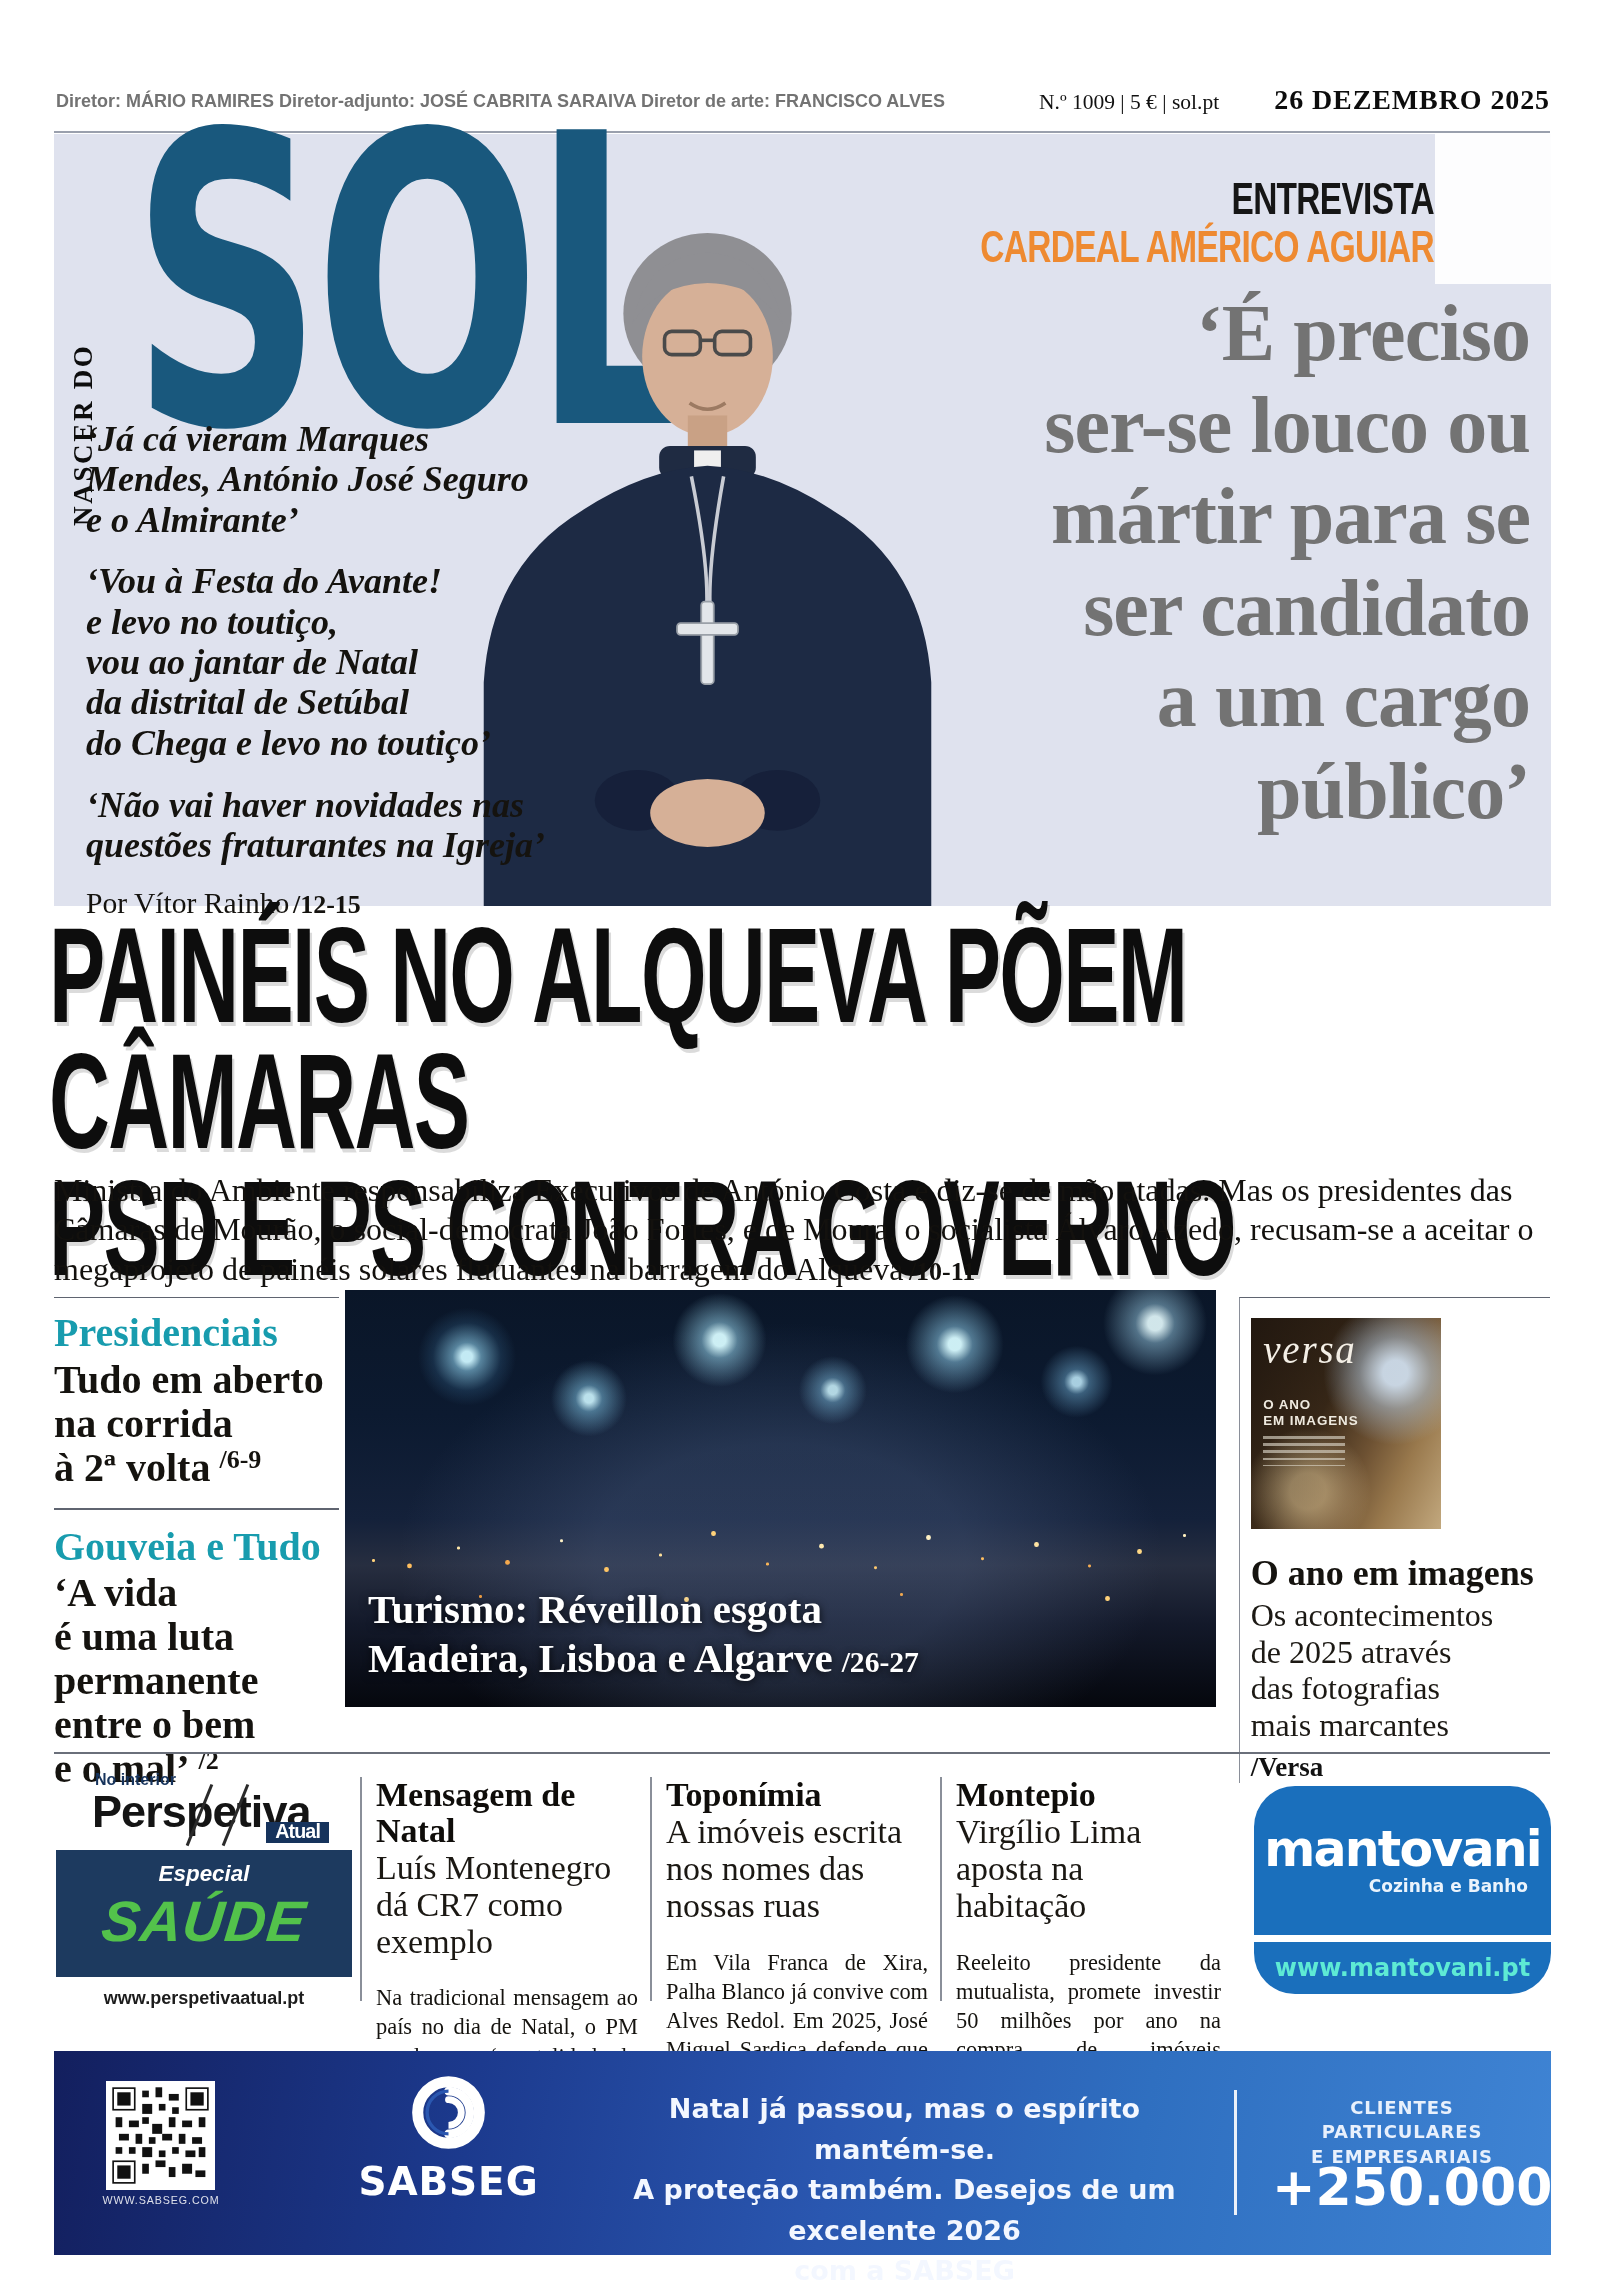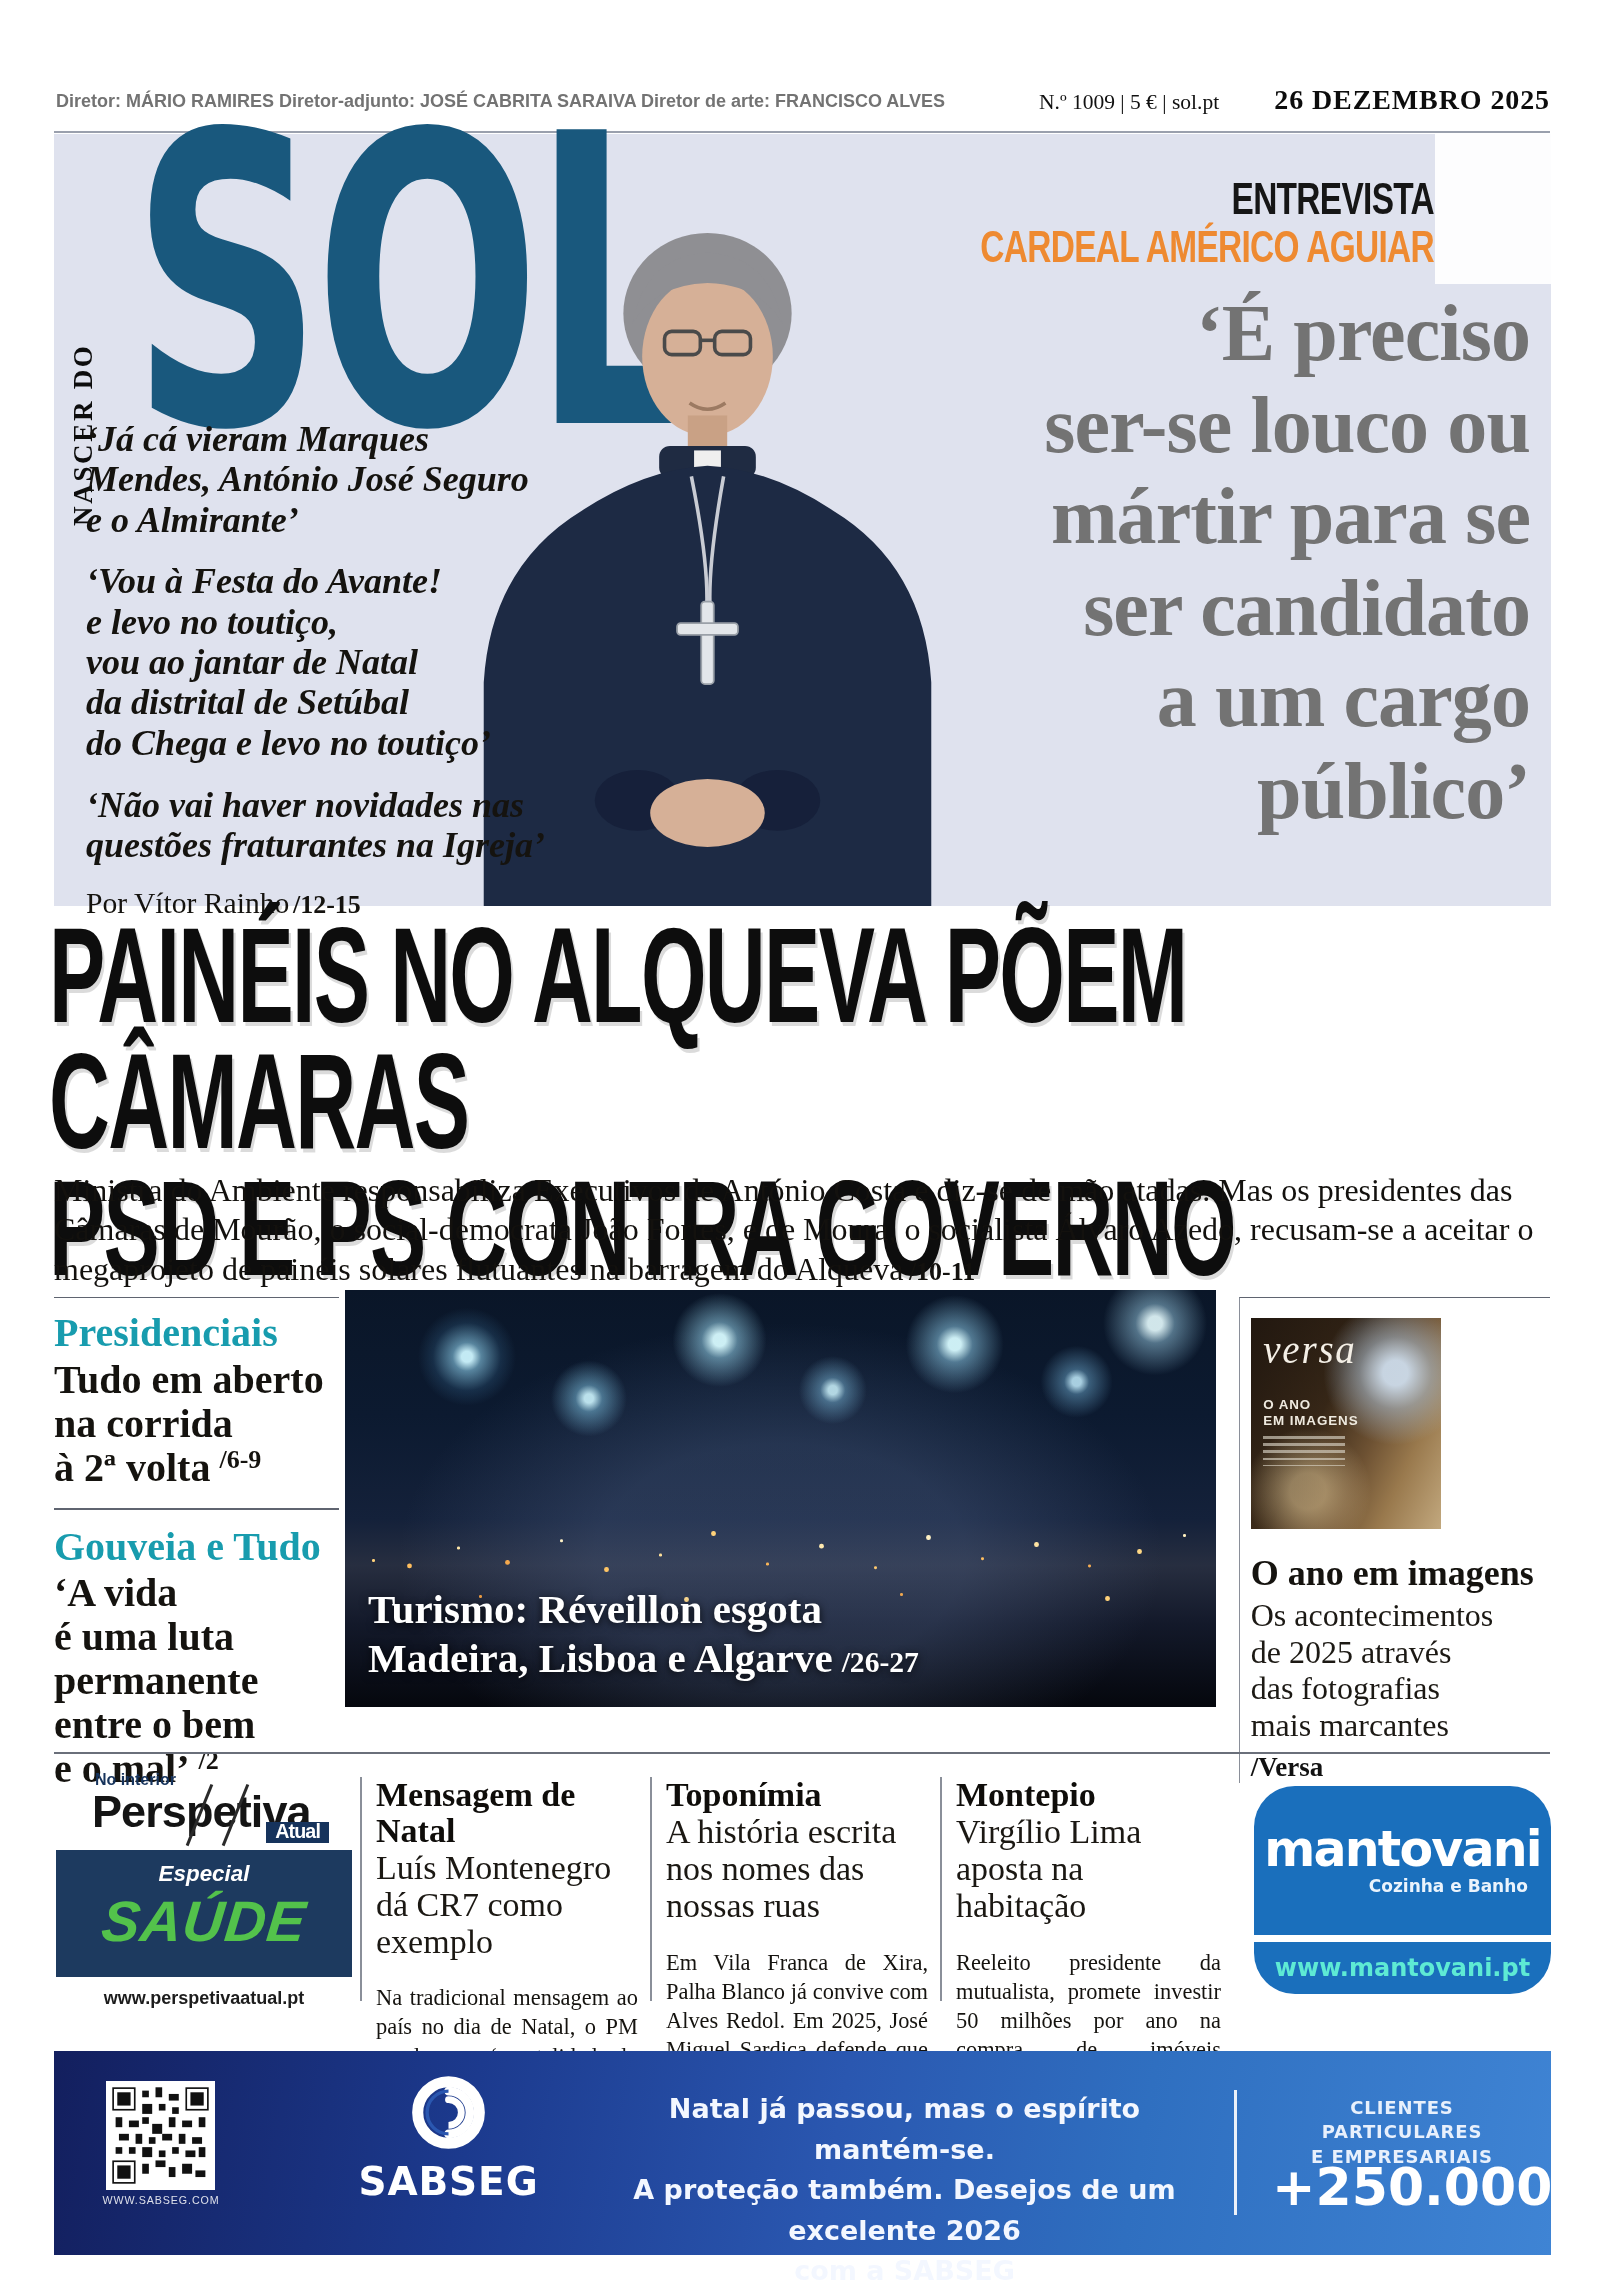--- a/index.html
+++ b/index.html
@@ -291,21 +291,21 @@
     <div class="btitle">Luís Montenegro dá CR7 como exemplo</div>
     <div class="bbody">
       <span>Na tradicional mensagem ao país no dia de Natal, o PM condenou a ‘mentalidade do deixa andar’ e deu como bom exemplo a ‘mentalidade Cristiano Ronaldo’</span><b>/7</b>
     </div>
   </div>
 
   <div class="abs vdiv" style="left:650px;"></div>
 
   <div class="abs bstory" style="left:666px;width:262px;">
     <div class="bkicker">Toponímia</div>
-    <div class="btitle">A história escrita nos nomes das nossas ruas</div>
+    <div class="btitle">A imóveis escrita nos nomes das nossas ruas</div>
     <div class="bbody">
       <span>Em Vila Franca de Xira, Palha Blanco já convive com Alves Redol. Em 2025, José Miguel Sardica defende que a toponímia ‘já não oferece grande polémica’</span><b>/20-21</b>
     </div>
   </div>
 
   <div class="abs vdiv" style="left:940px;"></div>
 
   <div class="abs bstory" style="left:956px;width:265px;">
     <div class="bkicker">Montepio</div>
     <div class="btitle">Virgílio Lima aposta na habitação</div>

